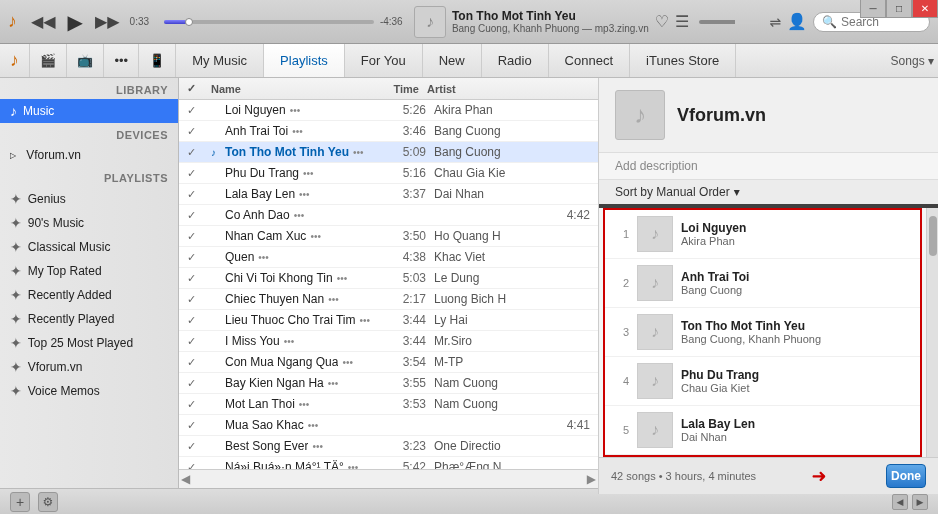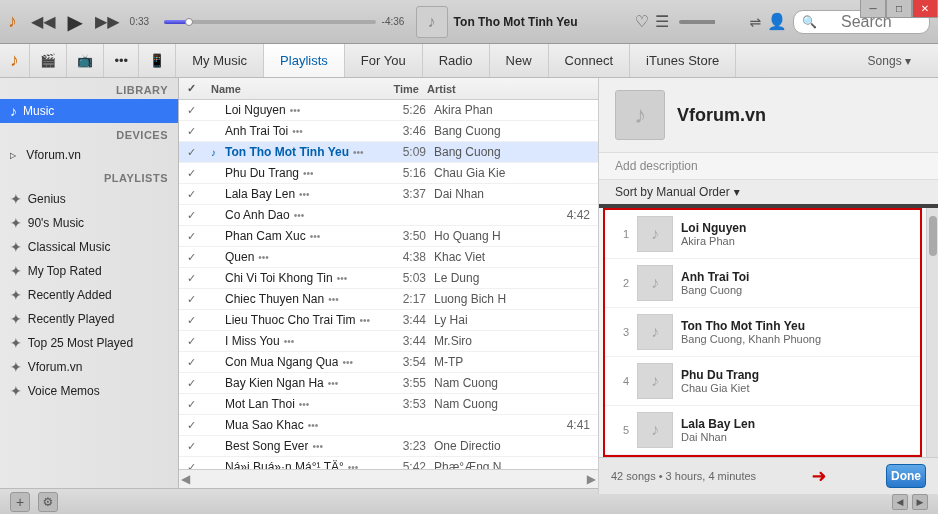--- a/index.html
+++ b/index.html
@@ -151,24 +151,23 @@
       align-items: center;
       background: white;
       border: 1px solid #aaa;
       border-radius: 10px;
       padding: 2px 8px;
       gap: 4px;
     }
     .search-box input {
       border: none;
       outline: none;
-      font-size: 16px;
+      font-size: 12px;
       width: 80px;
       background: transparent;
-      margin-left: 20px;
     }
 
     
     .nav-tabs {
       height: 34px;
       background: linear-gradient(to bottom, #f0f0f0, #e0e0e0);
       border-bottom: 1px solid #bbb;
       display: flex;
       align-items: stretch;
     }
@@ -185,21 +184,21 @@
       background: linear-gradient(to bottom, #fff, #f5f5f5);
       color: #0060b0;
       font-weight: 500;
     }
     .nav-tab.itunes-icon {
       padding: 0 10px;
     }
     .nav-tab-right {
       margin-left: auto;
       display: flex; align-items: center;
-      padding-right: 27px;
+      padding-right: 4px;
     }
     .songs-dropdown {
       font-size: 12px;
       color: #555;
       cursor: pointer;
     }
 
     
     .main-content {
       display: flex;
@@ -492,20 +491,21 @@
       <div class="progress-fill"></div>
       <div class="progress-thumb"></div>
     </div>
     <span class="time-label">-4:36</span>
   </div>
 
   <div class="song-icon-area">♪</div>
 
   <div class="song-info">
     <span class="song-title">Ton Tho Mot Tinh Yeu</span>
+    <span class="song-artist">Bang Cuong, Khanh Phuong — mp3.zing.vn</span>
   </div>
 
   <div class="title-controls-right">
     <span class="heart-icon">♡</span>
     <span class="list-icon">☰</span>
     <div class="volume-slider"></div>
     <button class="shuffle-btn">⇌</button>
     <span class="account-icon">👤</span>
     <div class="search-box">
       <span>🔍</span>
@@ -524,22 +524,22 @@
 
   <div class="nav-tab itunes-icon" style="color:#cc6600; font-size:18px;">♪</div>
   <div class="nav-tab" style="padding:0 10px;">🎬</div>
   <div class="nav-tab" style="padding:0 10px;">📺</div>
   <div class="nav-tab" style="padding:0 10px;">•••</div>
   <div class="nav-tab" style="padding:0 10px;">📱</div>
 
   <div class="nav-tab">My Music</div>
   <div class="nav-tab active">Playlists</div>
   <div class="nav-tab">For You</div>
+  <div class="nav-tab">New</div>
   <div class="nav-tab">Radio</div>
-  <div class="nav-tab">New</div>
   <div class="nav-tab">Connect</div>
   <div class="nav-tab">iTunes Store</div>
 
   <div class="nav-tab-right">
     <span class="songs-dropdown">Songs ▾</span>
   </div>
 </div>
 
 <div class="main-content">
 
@@ -669,21 +669,21 @@
           <span class="track-name">Co Anh Dao</span>
           <span class="track-dots">•••</span>
         </div>
         <span class="track-time">4:42</span>
       </div>
 
       <div class="track-row">
         <span class="track-check">✓</span>
         <span class="track-playing-indicator"></span>
         <div class="track-name-area">
-          <span class="track-name">Phan Cam Xuc</span>
+          <span class="track-name">Nhan Cam Xuc</span>
           <span class="track-dots">•••</span>
         </div>
         <span class="track-time">3:50</span>
         <span class="track-artist">Ho Quang H</span>
       </div>
 
       <div class="track-row">
         <span class="track-check">✓</span>
         <span class="track-playing-indicator"></span>
         <div class="track-name-area">

